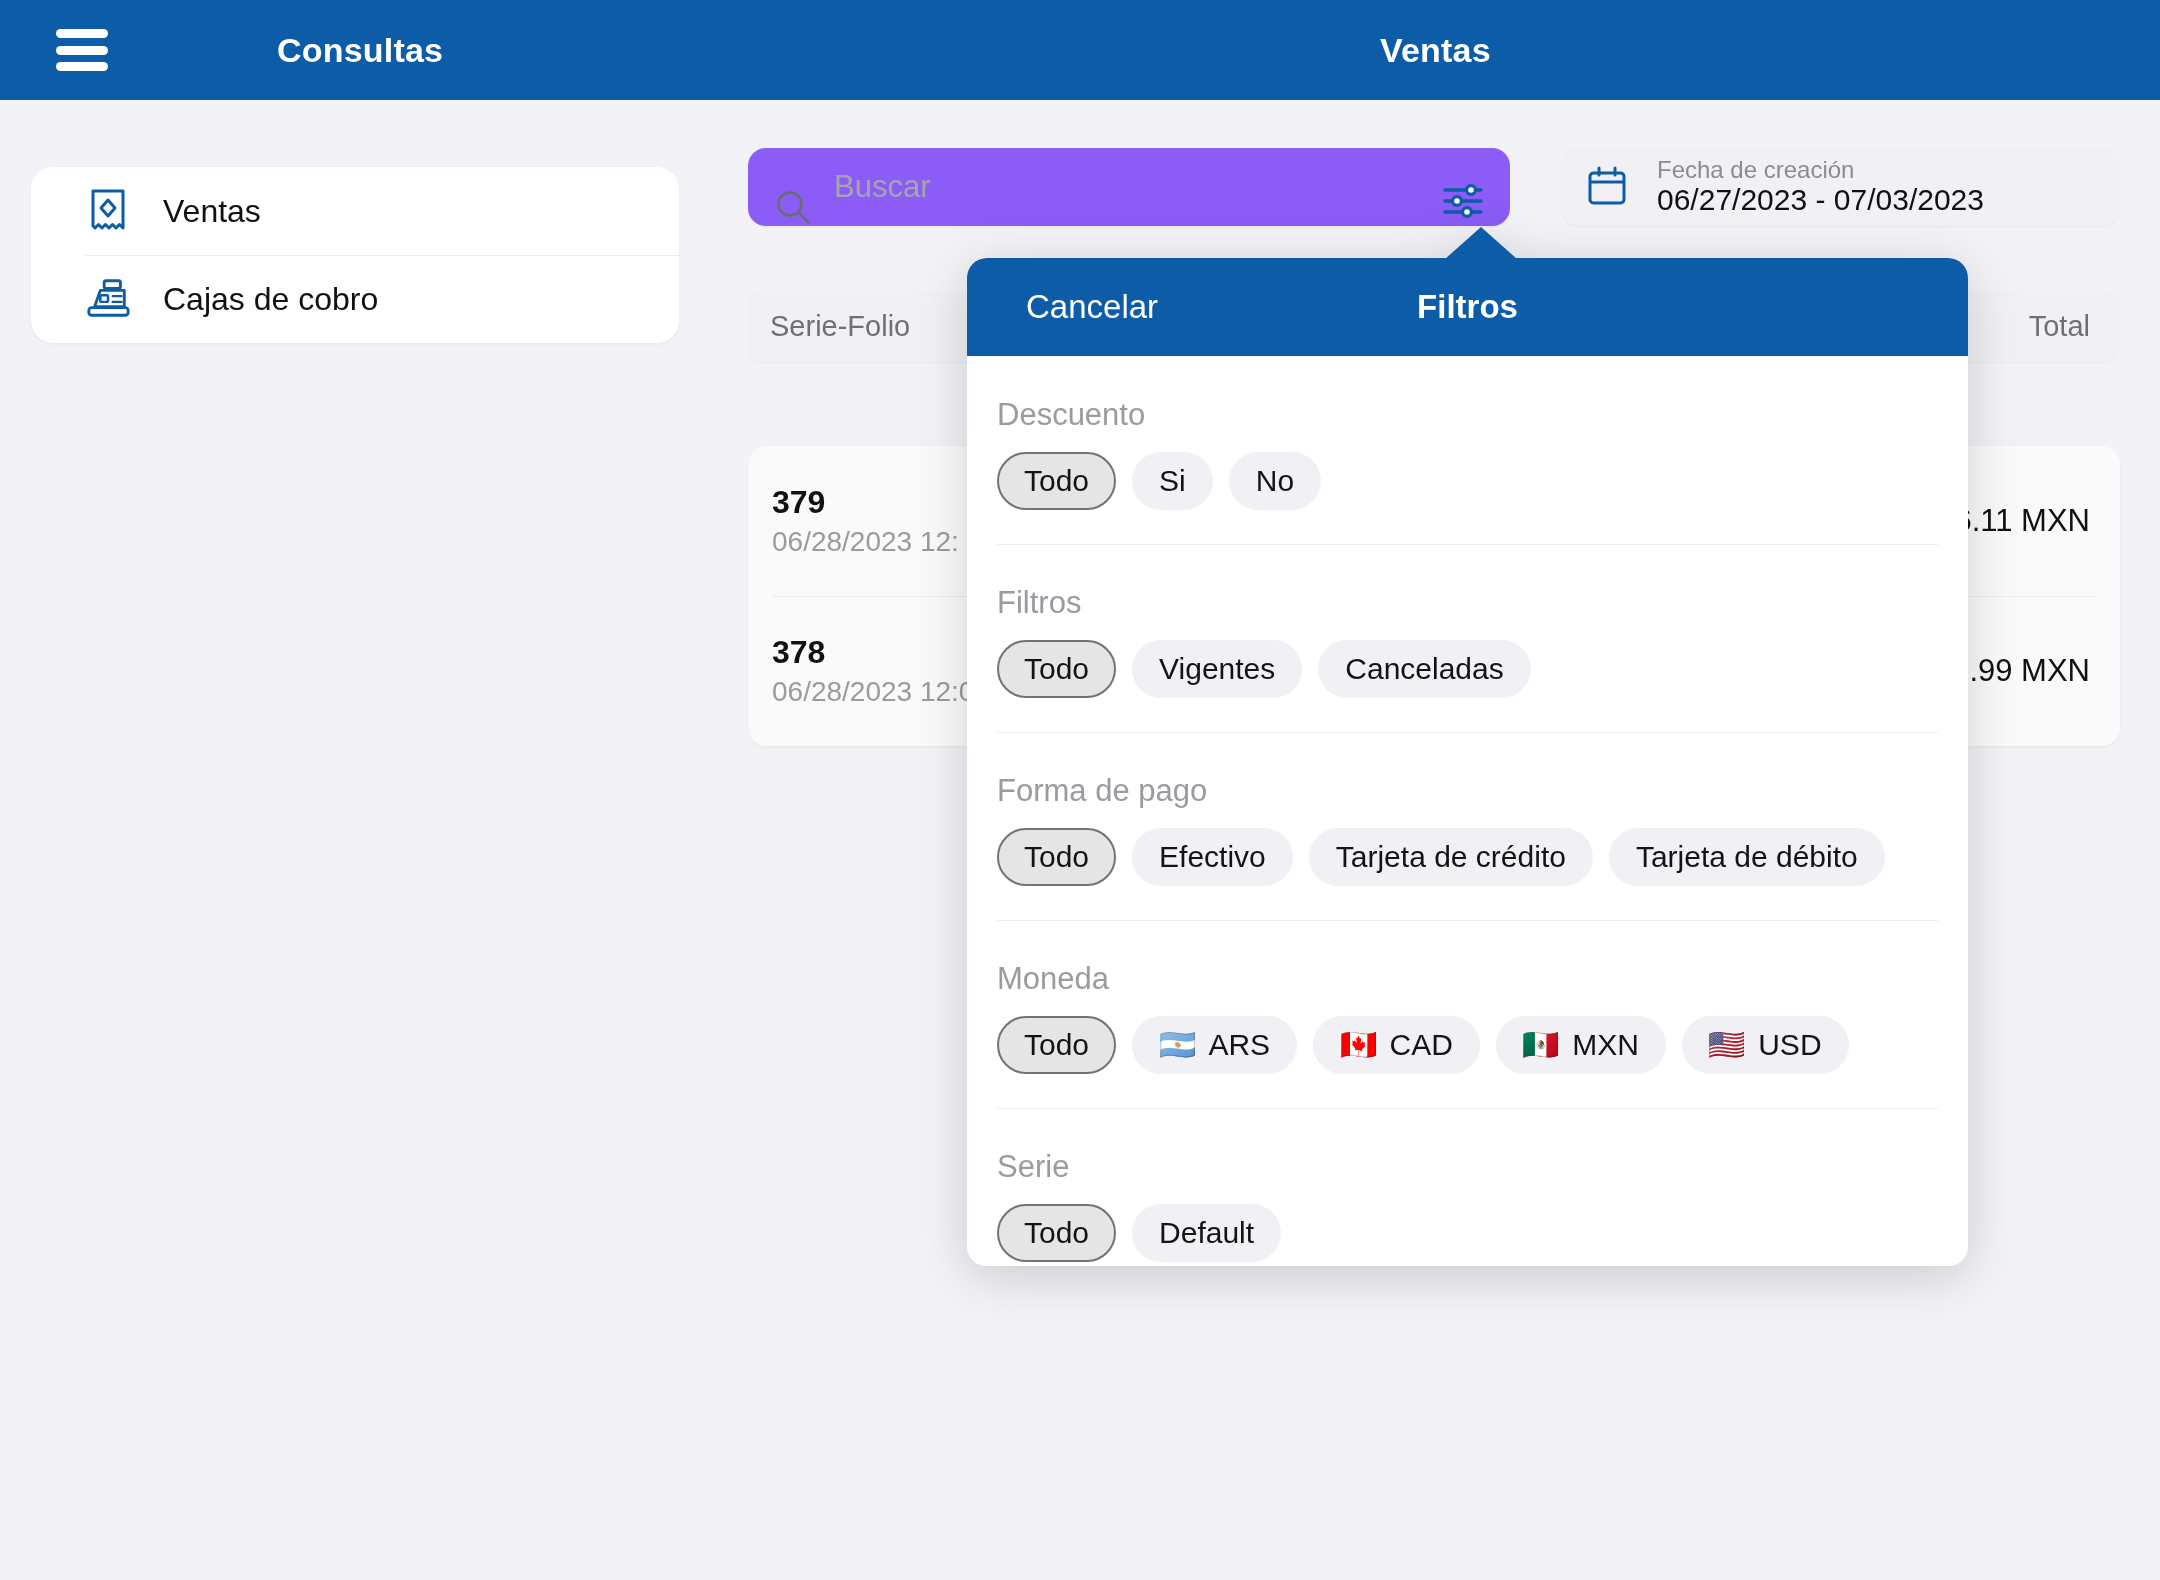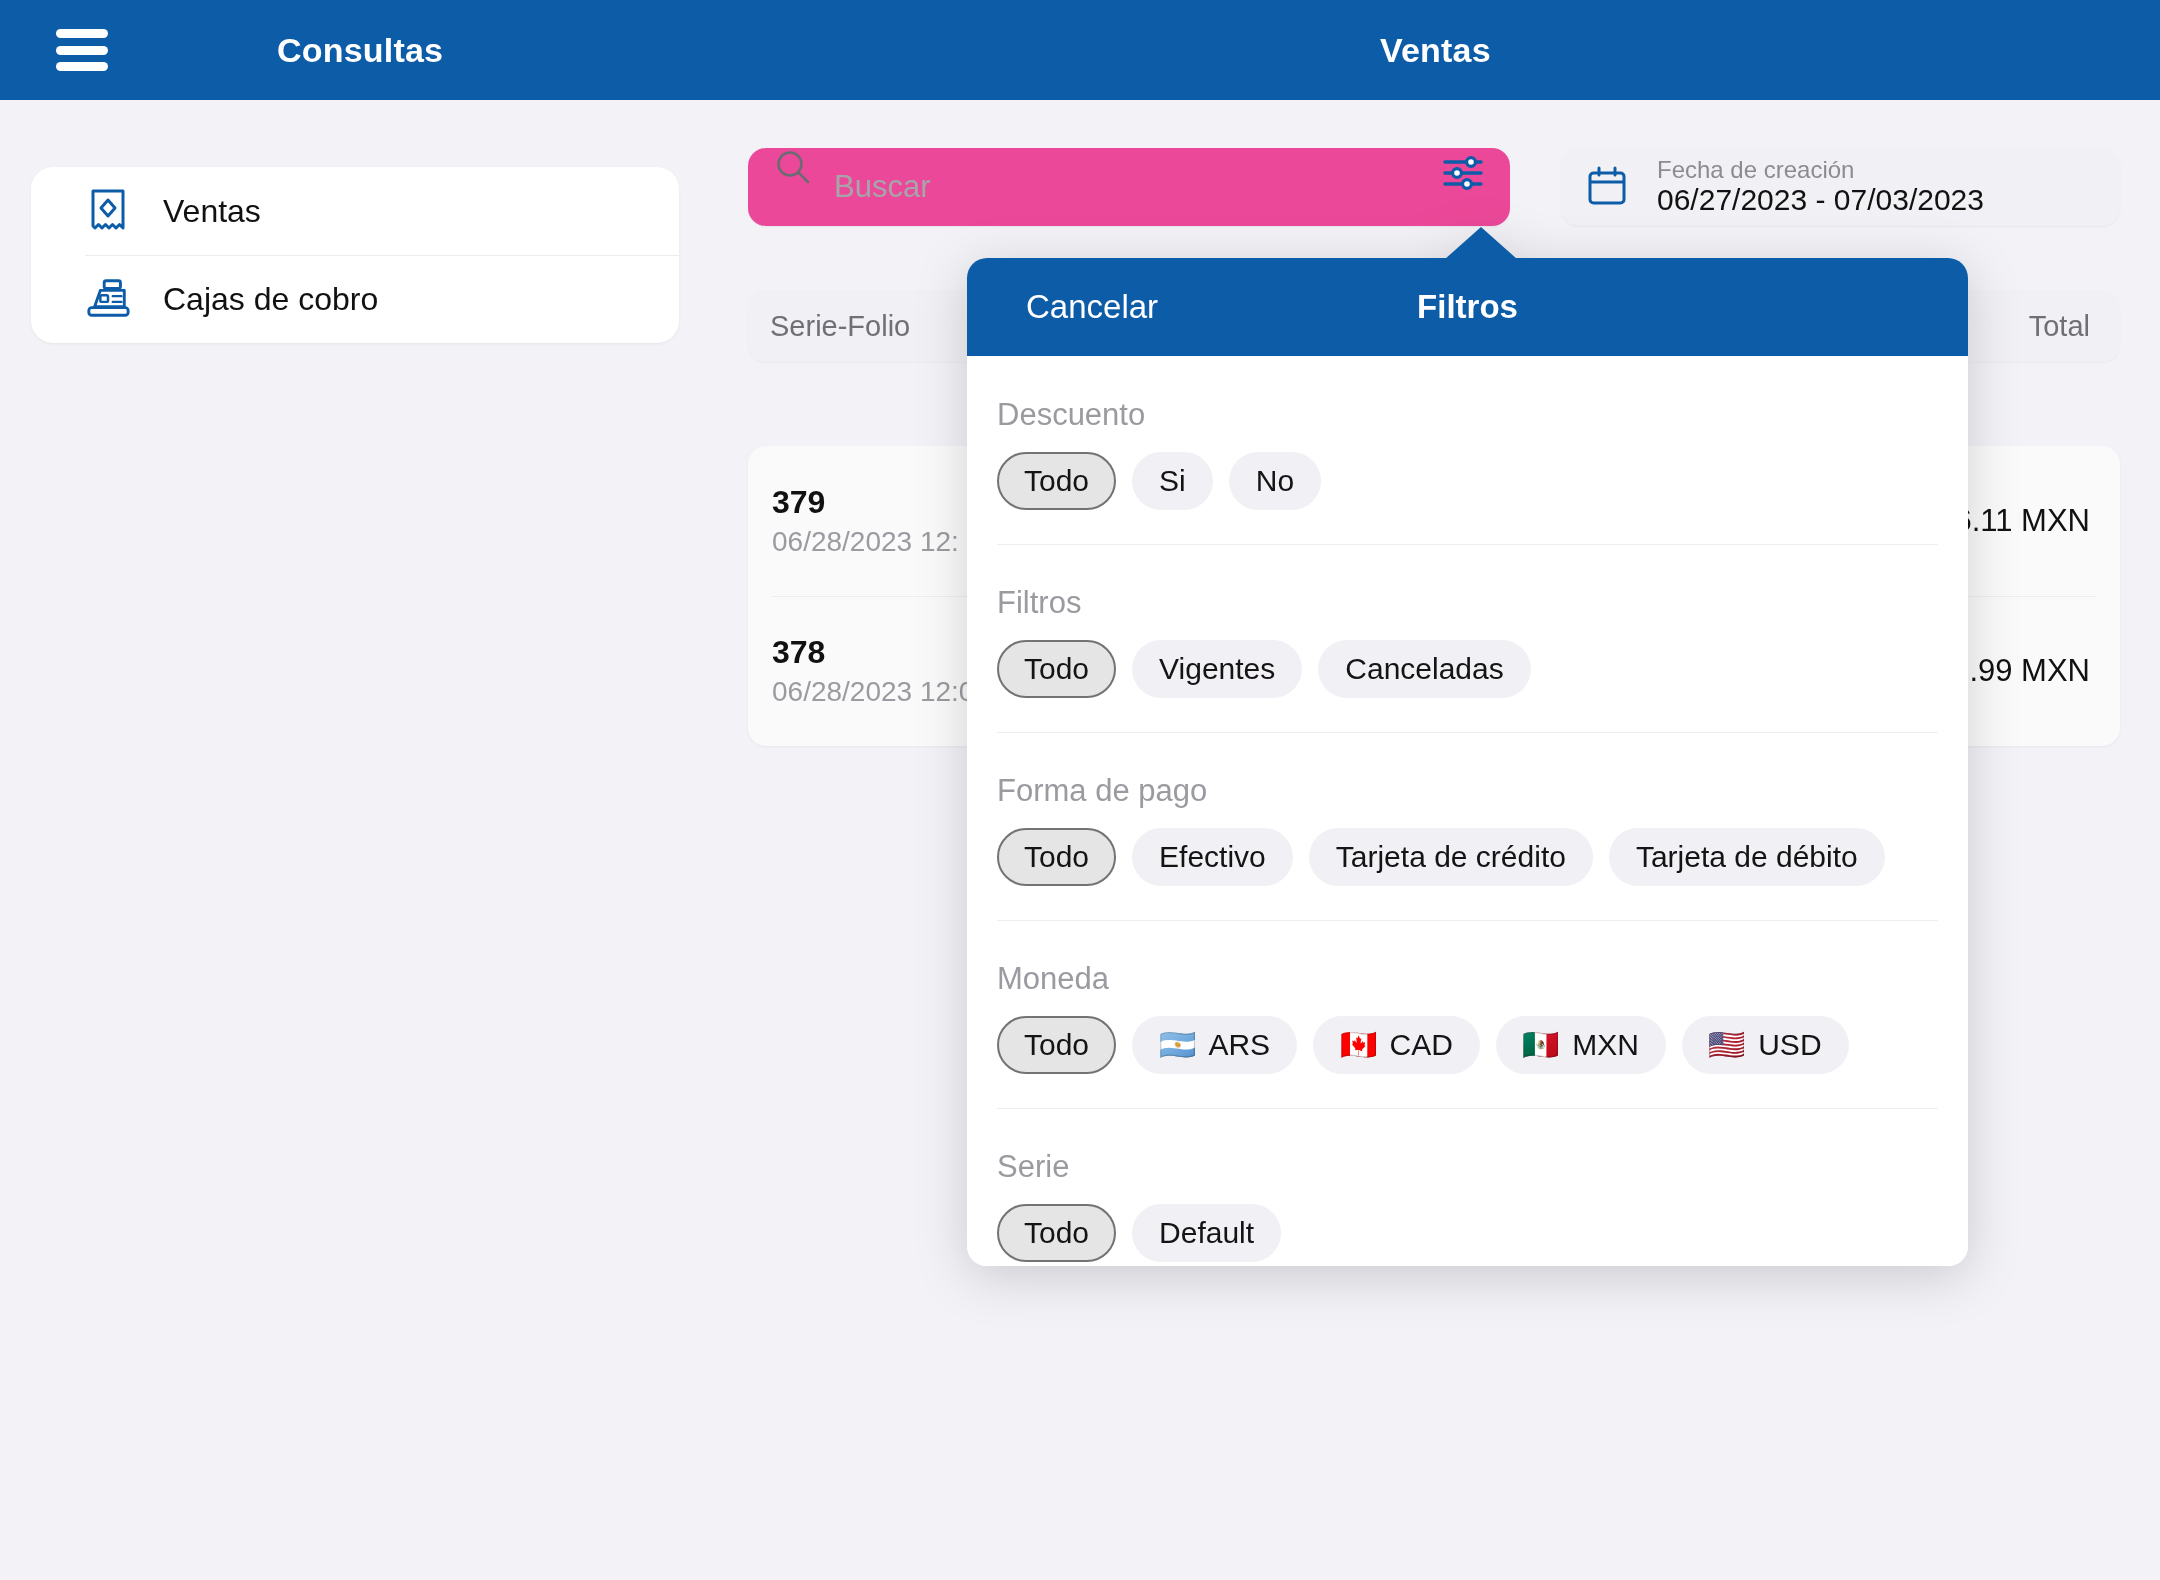--- a/index.html
+++ b/index.html
@@ -112,24 +112,24 @@
     line-height: 1;
   }
 
   
   .searchbar {
     position: absolute;
     left: 748px;
     top: 148px;
     width: 762px;
     height: 78px;
-    background: #ec4899;
+    background: #8b5cf6;
     border-radius: 18px;
     display: flex;
-    align-items: flex-start;
+    align-items: flex-end;
     padding: 0 22px 0 26px;
     box-shadow: 0 1px 2px rgba(0,0,0,0.05);
   }
   .search-icon { width: 38px; height: 38px; flex: 0 0 38px; margin-right: 22px; }
   .search-input {
     flex: 1 1 auto;
     border: none;
     outline: none;
     background: transparent;
     font-family: "Liberation Sans", sans-serif;

